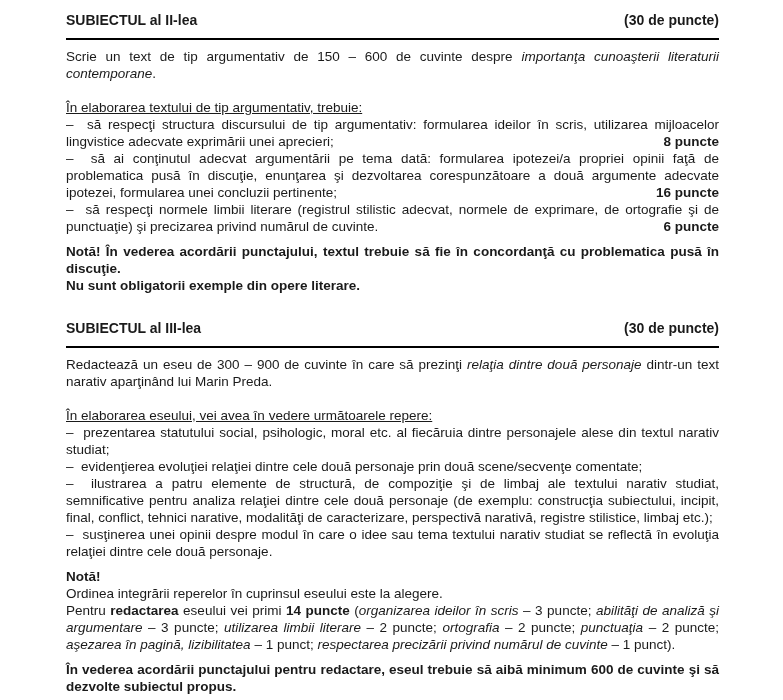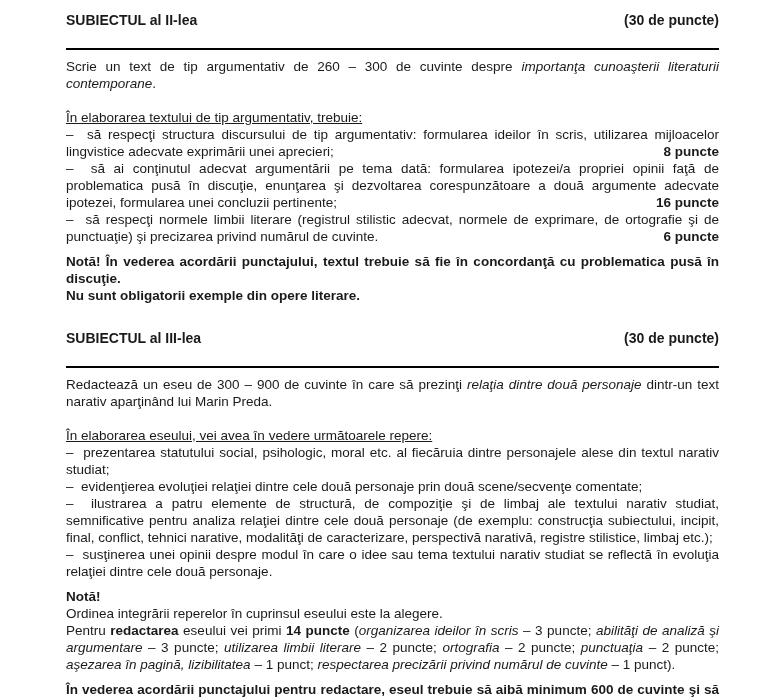--- a/index.html
+++ b/index.html
@@ -6,41 +6,41 @@
   body{
     width:783px;height:700px;overflow:hidden;
     font-family:"Liberation Sans","DejaVu Sans",sans-serif;
     font-size:13.5px;line-height:17px;color:#1a1a1a;
     -webkit-font-smoothing:antialiased;
   }
   .page{padding:12px 64px 0 66px;}
   .sec-head{
     display:flex;justify-content:space-between;align-items:baseline;
     font-weight:bold;font-size:14px;
-    border-bottom:2px solid #000;padding-bottom:19px;gap:32px;
+    border-bottom:2px solid #000;padding-bottom:9px;gap:32px;
   }
   .mt14{margin-top:26px;}
   .mt8{margin-top:8px;}
   .mt6{margin-top:17px;text-decoration:underline;}
   p{margin:0;text-align:justify;}
   p .b{font-weight:bold;}
   p .i{font-style:italic;}
   .pts{float:right;font-weight:bold;}
 </style>
 </head>
 <body>
 
 <div class="page">
 
   <section>
     <div class="sec-head">
       <span>SUBIECTUL al II-lea</span>
       <span>(30 de puncte)</span>
     </div>
-    <p class="mt8"><span>Scrie un text de tip argumentativ de 260 – 300 de cuvinte despre </span><span class="i">importanţa cunoaşterii literaturii contemporane</span><span>.</span></p>
+    <p class="mt8"><span>Scrie un text de tip argumentativ de 150 – 600 de cuvinte despre </span><span class="i">importanţa cunoaşterii literaturii contemporane</span><span>.</span></p>
     <p class="mt6"><span>În elaborarea textului de tip argumentativ, trebuie:</span></p>
     <p><span>–&nbsp; să respecţi structura discursului de tip argumentativ: formularea ideilor în scris, utilizarea mijloacelor lingvistice adecvate exprimării unei aprecieri;</span><span class="pts">8 puncte</span></p>
     <p><span>–&nbsp; să ai conţinutul adecvat argumentării pe tema dată: formularea ipotezei/a propriei opinii faţă de problematica pusă în discuţie, enunţarea şi dezvoltarea corespunzătoare a două argumente adecvate ipotezei, formularea unei concluzii pertinente;</span><span class="pts">16 puncte</span></p>
     <p><span>–&nbsp; să respecţi normele limbii literare (registrul stilistic adecvat, normele de exprimare, de ortografie şi de punctuaţie) şi precizarea privind numărul de cuvinte.</span><span class="pts">6 puncte</span></p>
     <p class="mt8"><span class="b">Notă! În vederea acordării punctajului, textul trebuie să fie în concordanţă cu problematica pusă în discuţie.</span></p>
     <p><span class="b">Nu sunt obligatorii exemple din opere literare.</span></p>
   </section>
 
   <section>
     <div class="sec-head mt14">

